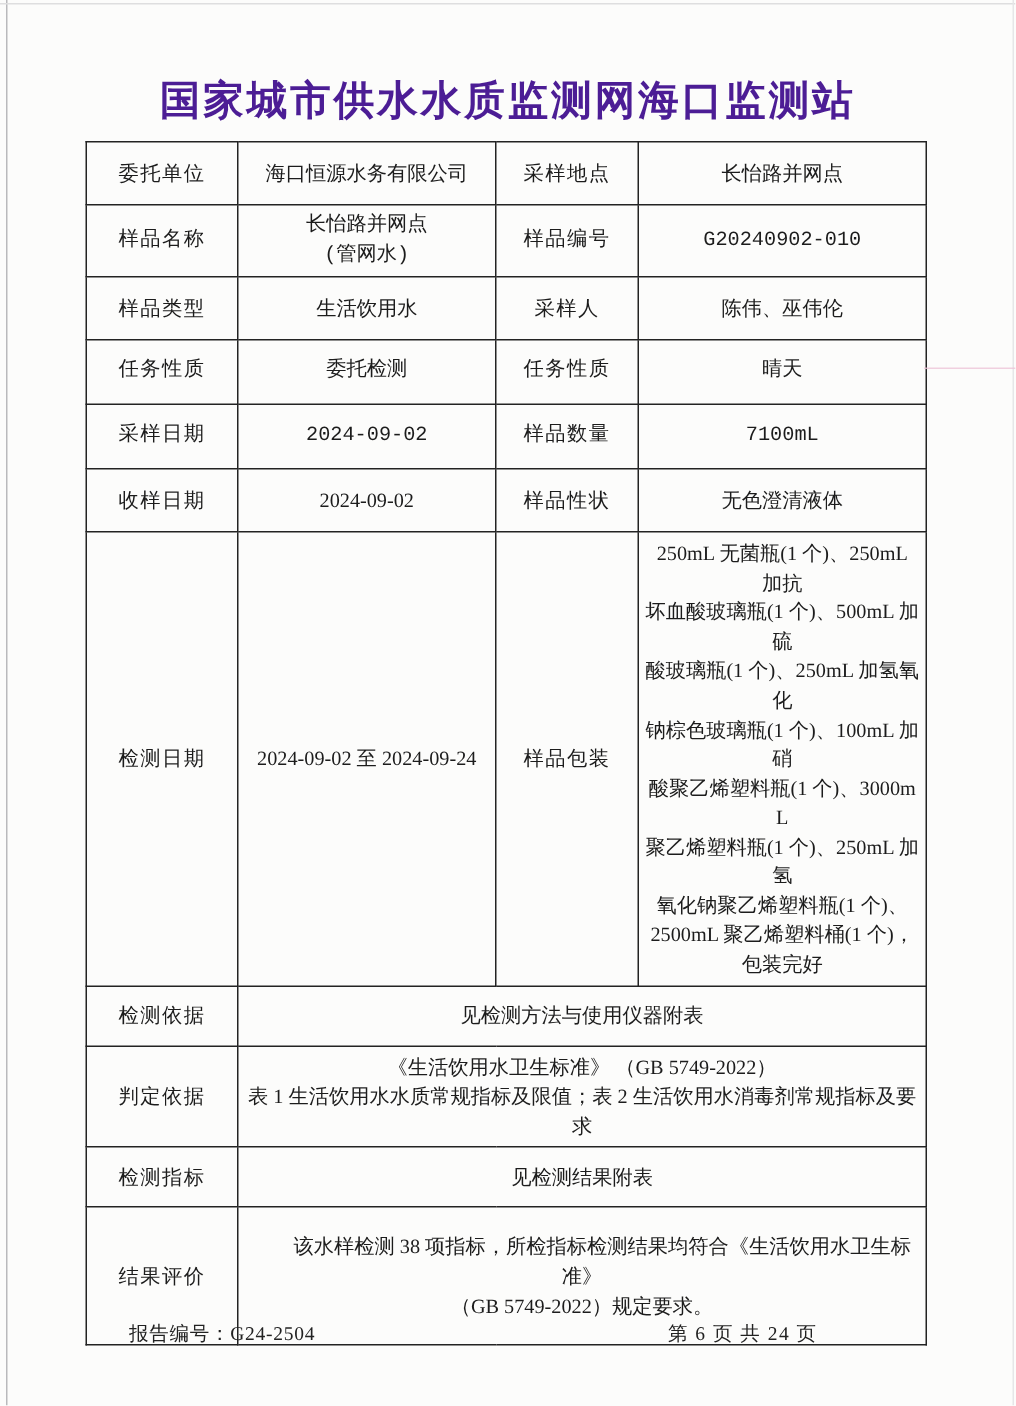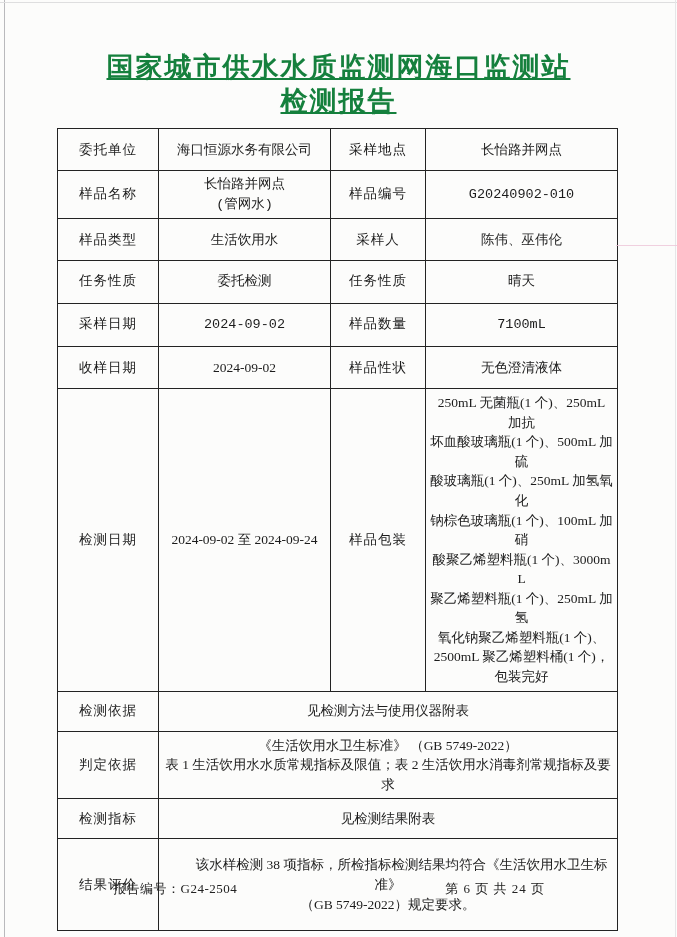--- a/index.html
+++ b/index.html
@@ -12,21 +12,21 @@
     overflow: hidden;
   }
   .scan-edge-left  { position:absolute; left:4px;  top:0; bottom:0; width:1px; background:#b9b9bc; }
   .scan-edge-top   { position:absolute; left:0; top:2px; right:0; height:1px; background:#dededf; }
   .scan-edge-right { position:absolute; right:1px; top:0; bottom:0; width:1px; background:#e6e6e8; }
   .scan-artifact-pink { position:absolute; left:616px; top:245px; width:61px; height:1px; background:#ecc4d8; opacity:.8; }
 
   .title-block { margin-top: 50px; text-align: center; }
   .title-line {
     font-size: 27px; font-weight: 600; letter-spacing: 2px;
-    line-height: 34px; color: #15803d; text-decoration: underline;
+    line-height: 34px; color: #4c1d95;
   }
 
   table.report {
     border-collapse: collapse; table-layout: fixed;
     margin-left: 57px; margin-top: 10px; width: 560px;
   }
   table.report td {
     border: 1.6px solid #232323;
     font-size: 13.5px; line-height: 1.45;
     text-align: center; vertical-align: middle;
@@ -41,34 +41,33 @@
     text-align: left; white-space: pre-line;
     padding: 6px 16px 6px 18px; line-height: 2.55; text-indent: 2em;
   }
   tr.h42 { height: 42px; } tr.h43 { height: 43px; font-family: Liberation Mono, monospace; } tr.h172 { height: 172px; }
   tr.h40 { height: 40px; } tr.h47 { height: 47px; } tr.h92 { height: 92px; }
 
   .footer {
     position: absolute; top: 880px; left: 0; right: 0;
     display: flex; align-items: center; font-size: 13px; color: #222;
   }
-  .footer .report-no { margin-left: 113px; letter-spacing: .5px; }
+  .footer .report-no { margin-left: 86px; letter-spacing: .5px; }
   .footer .page-info { margin-left: auto; margin-right: 132px; letter-spacing: 1px; }
 </style>
 </head>
 <body>
 
 <div class="scan-edge-left"></div>
 <div class="scan-edge-top"></div>
 <div class="scan-edge-right"></div>
 <div class="scan-artifact-pink"></div>
 
 <div class="title-block">
   <div class="title-line">国家城市供水水质监测网海口监测站</div>
-  <div class="title-line">检测报告</div>
 </div>
 
 <table class="report">
   <colgroup>
     <col style="width:101px">
       <col style="width:172px">
       <col style="width:95px">
       <col style="width:192px">
   </colgroup>
   <tbody>

